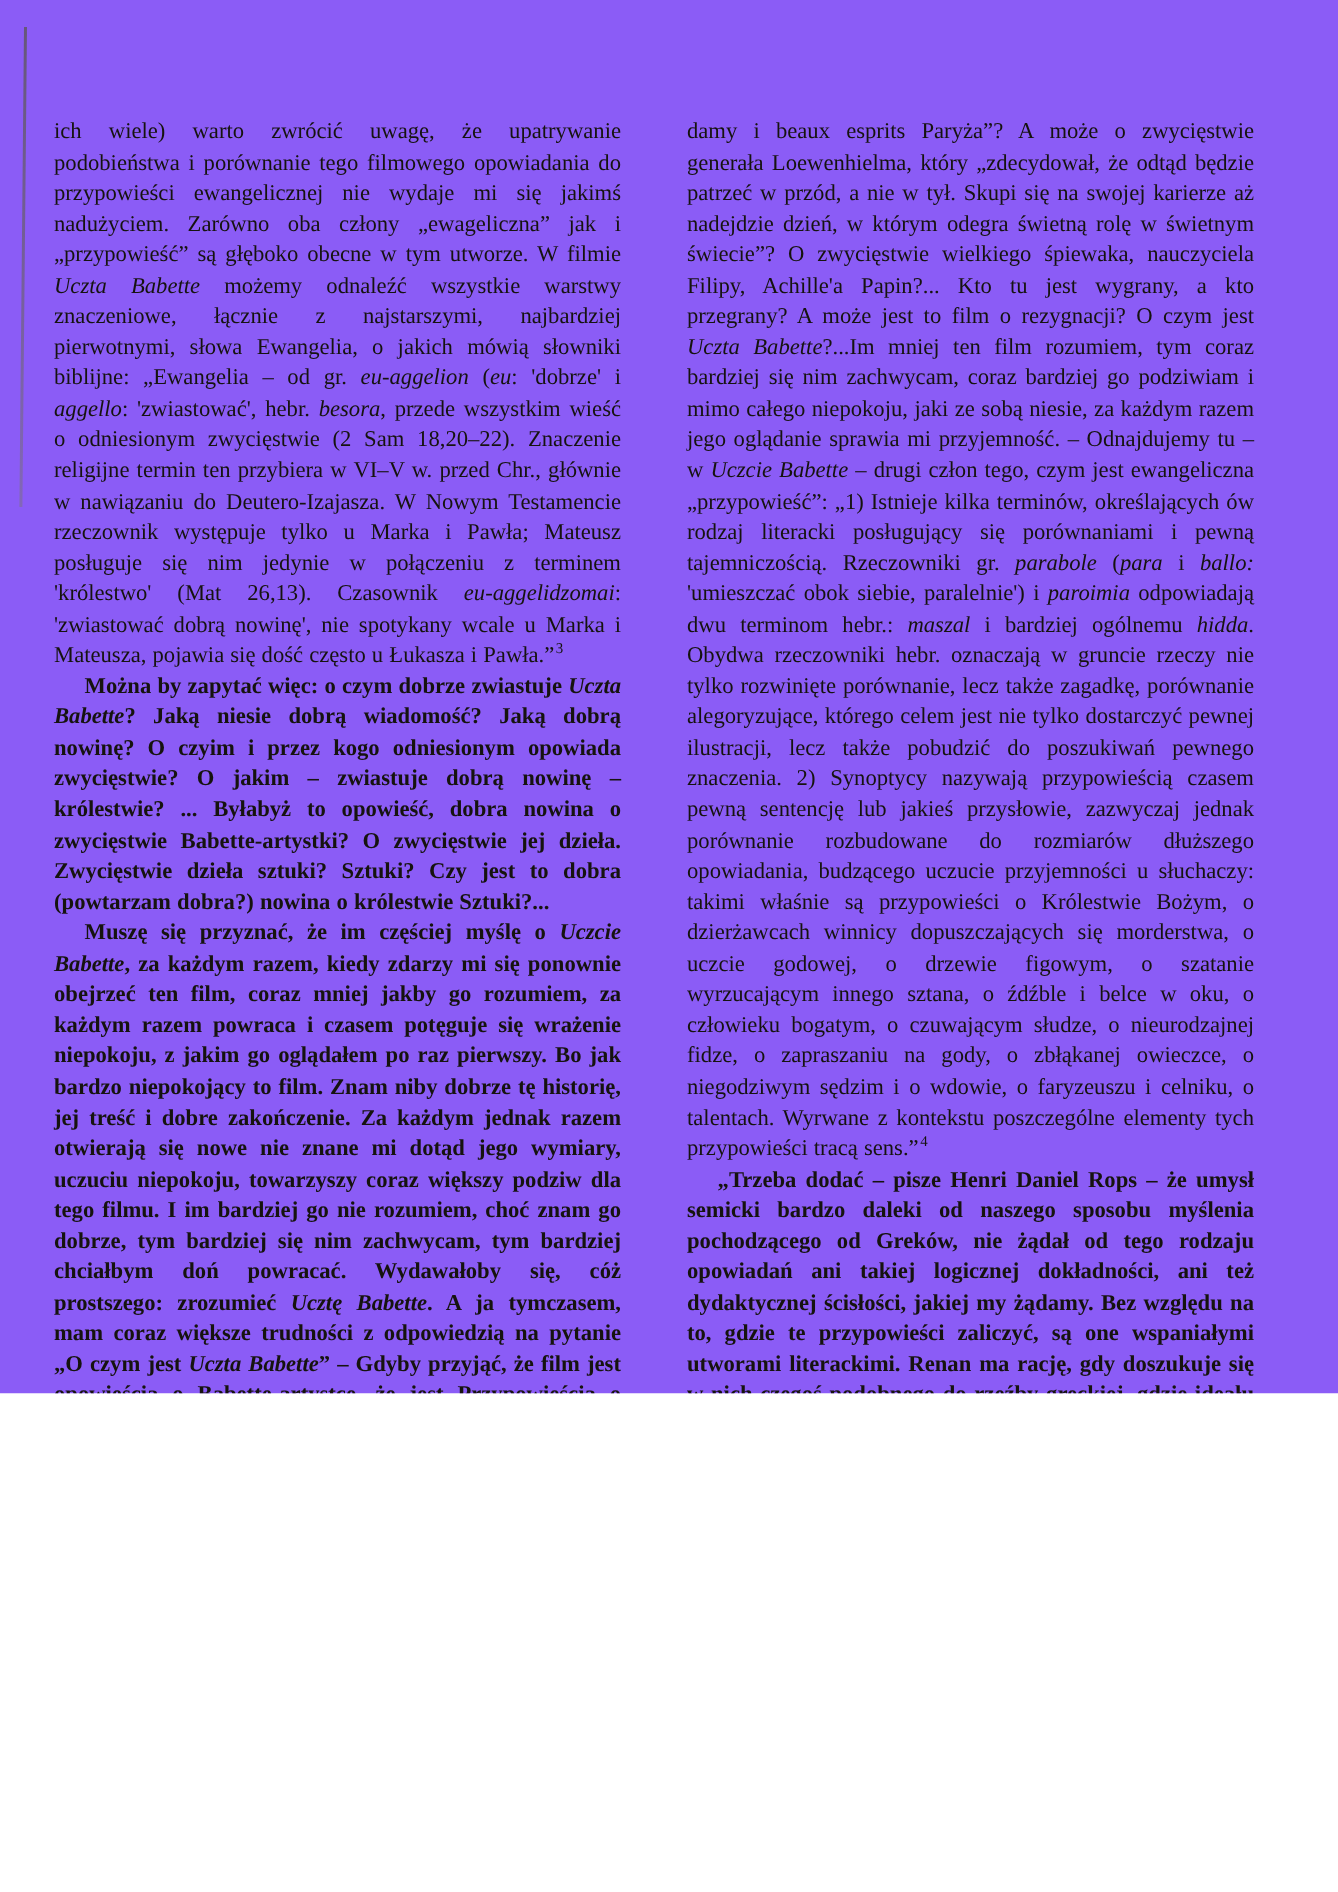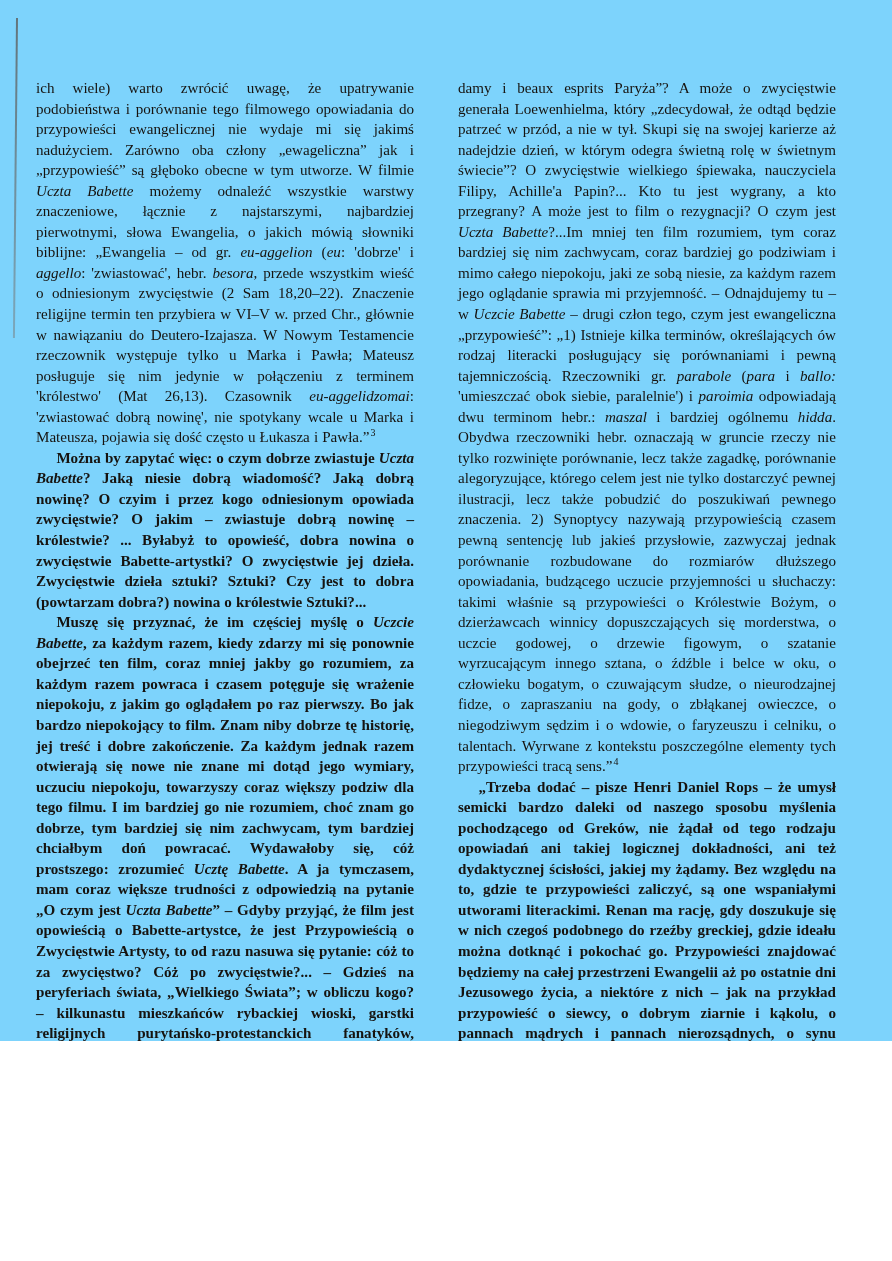--- a/index.html
+++ b/index.html
@@ -3,22 +3,22 @@
 <meta charset="utf-8">
 <style>
   html, body {
     margin: 0;
     padding: 0;
     background: #ffffff;
   }
   .page {
     position: relative;
     width: 892px;
-    height: 1041px;
-    background: #7dd3fc;
+    height: 929px;
+    background: #8b5cf6;
     overflow: hidden;
     font-family: "Liberation Serif", "DejaVu Serif", serif;
     color: #16130f;
   }
 
   
   .gutter-line {
     position: absolute;
     left: 16px;
     top: 18px;

